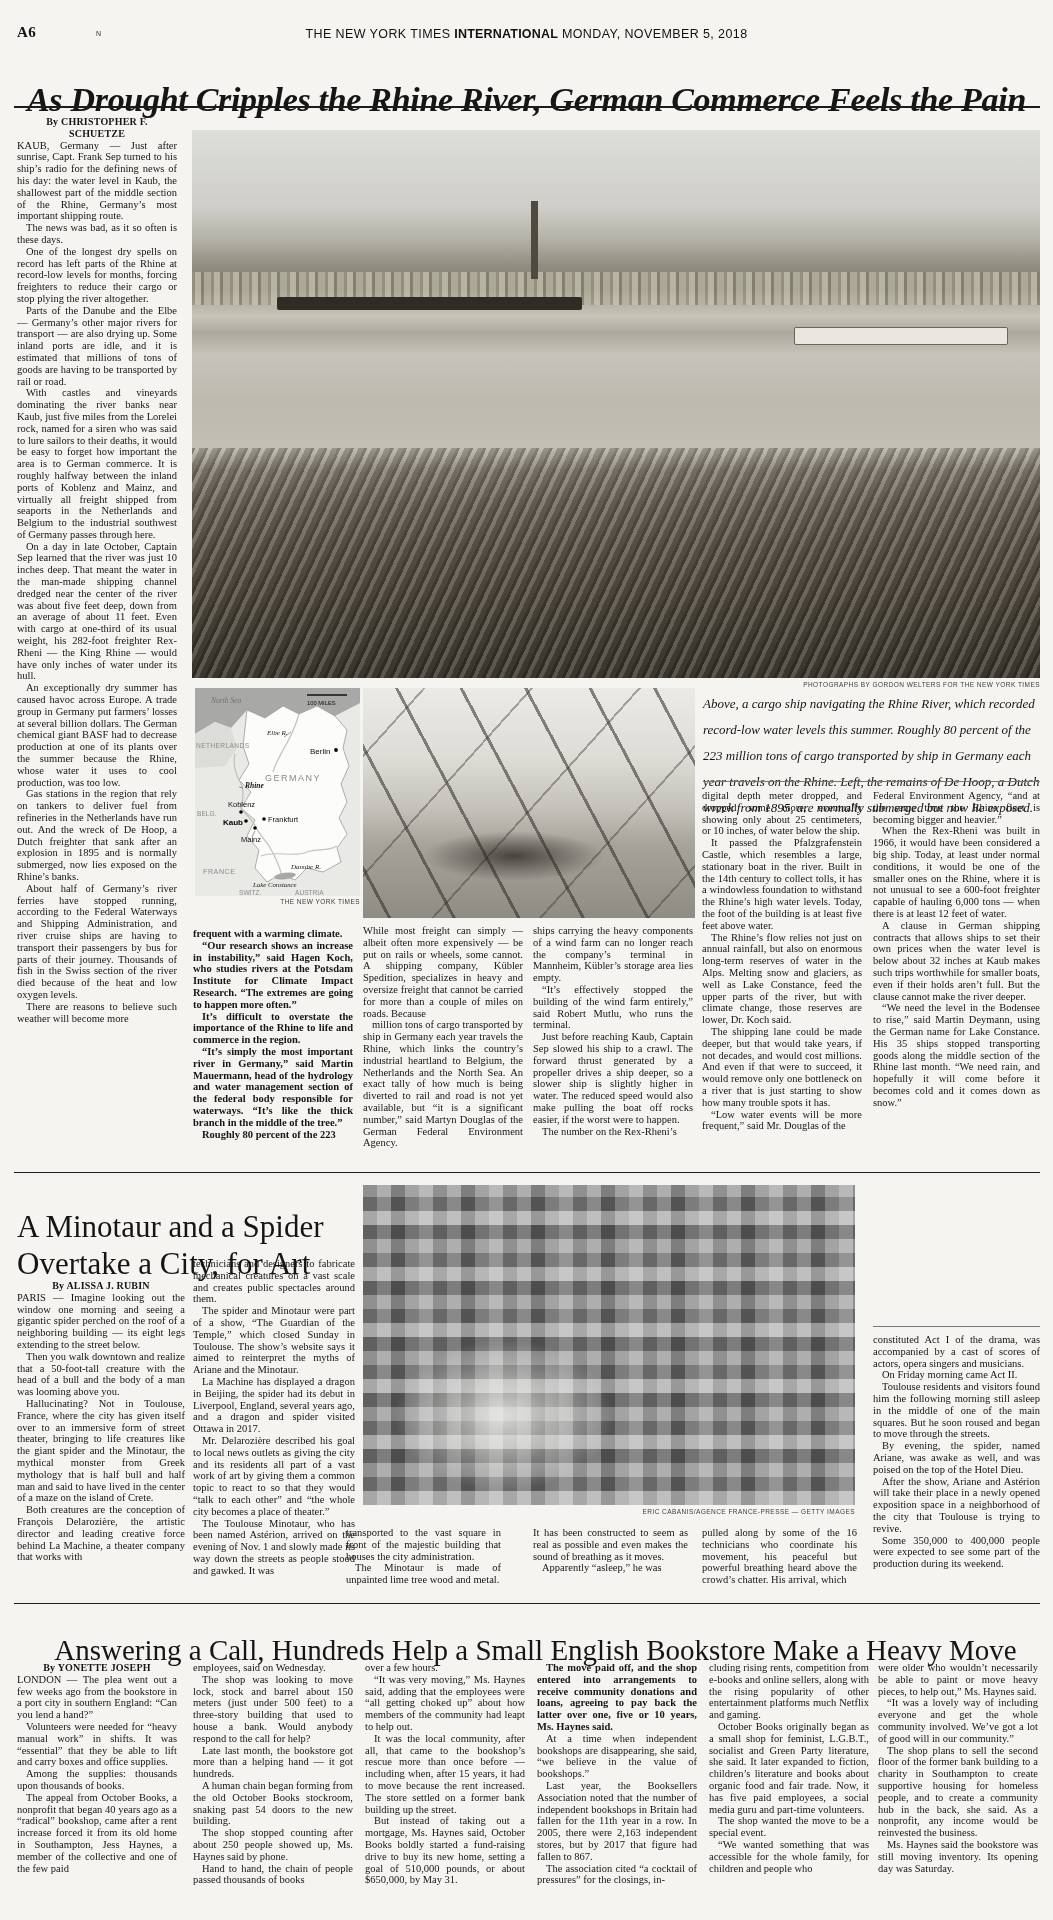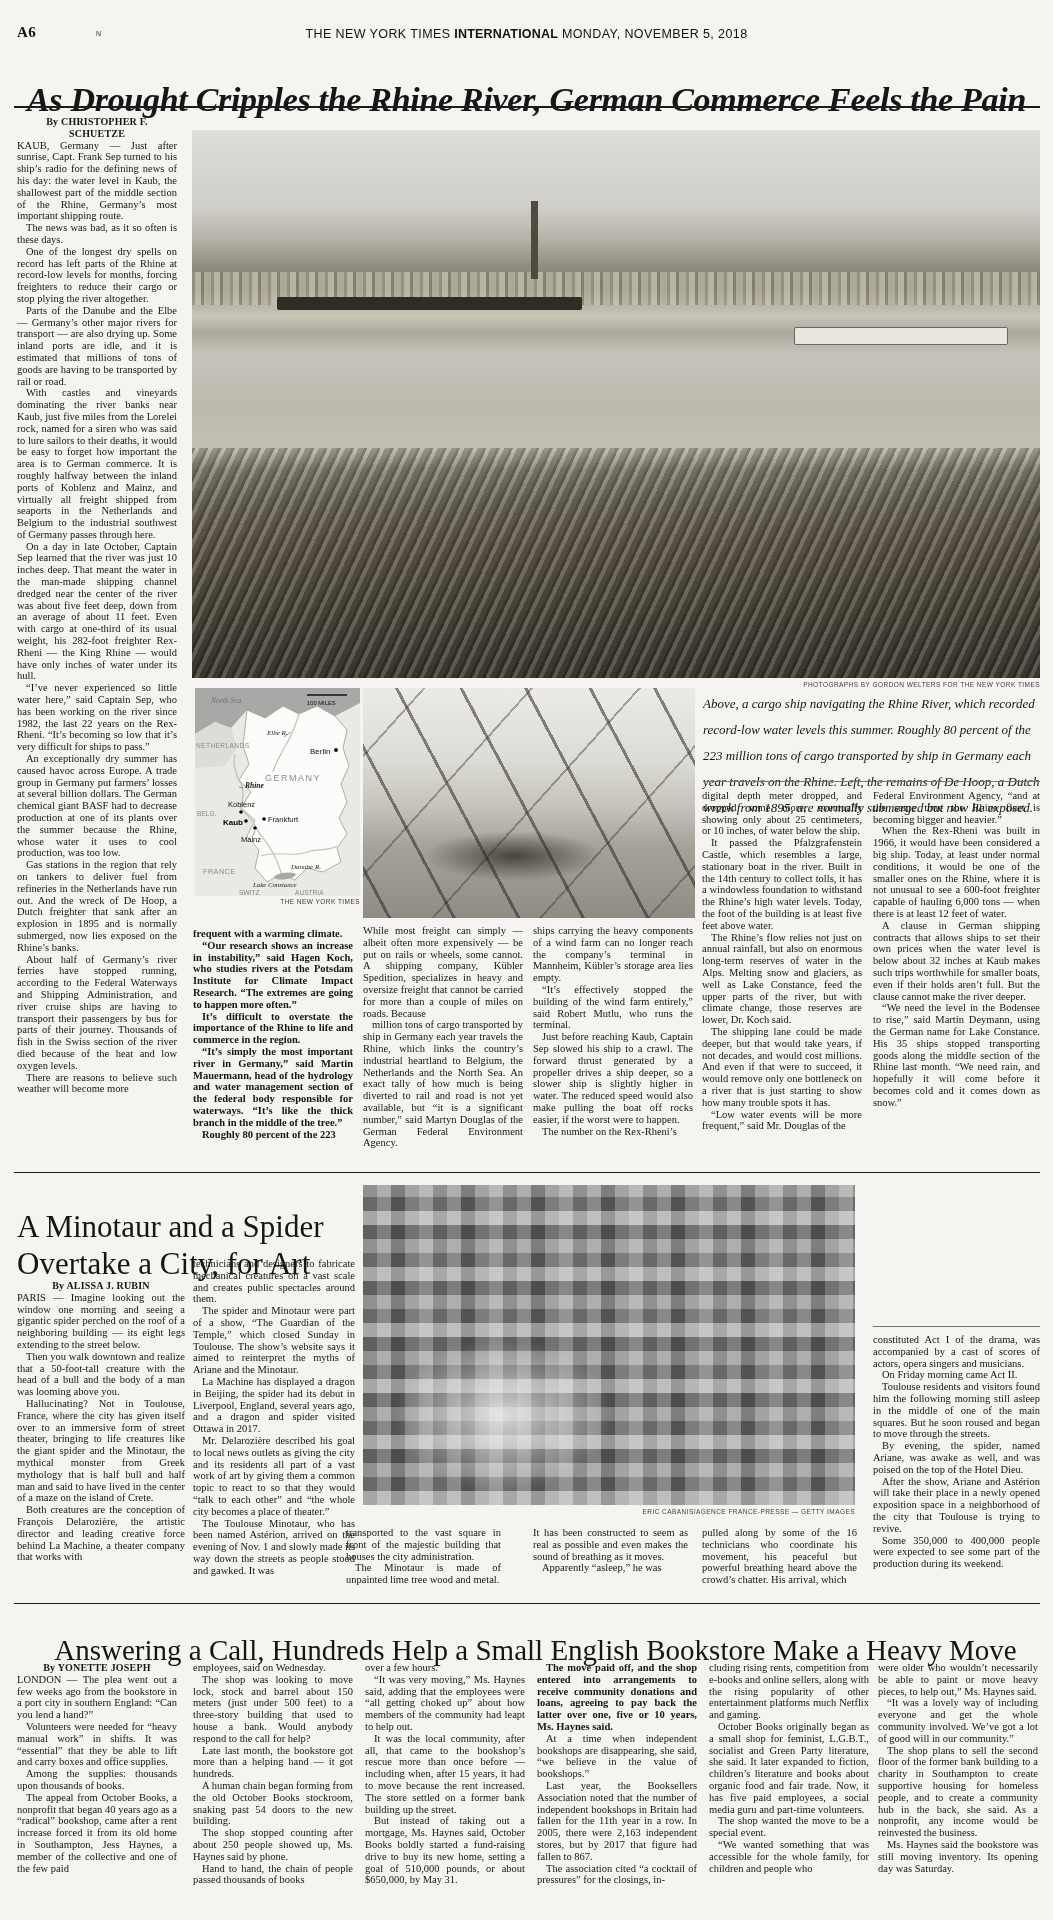--- a/index.html
+++ b/index.html
@@ -59,21 +59,20 @@
 
   <div class="abs bodycol" style="left:17px;top:116px;height:1050px;">
     <p class="byline">By CHRISTOPHER F. SCHUETZE</p>
     <div>
         <p>KAUB, Germany — Just after sunrise, Capt. Frank Sep turned to his ship’s radio for the defining news of his day: the water level in Kaub, the shallowest part of the middle section of the Rhine, Germany’s most important shipping route.</p>
         <p>The news was bad, as it so often is these days.</p>
         <p>One of the longest dry spells on record has left parts of the Rhine at record-low levels for months, forcing freighters to reduce their cargo or stop plying the river altogether.</p>
         <p>Parts of the Danube and the Elbe — Germany’s other major rivers for transport — are also drying up. Some inland ports are idle, and it is estimated that millions of tons of goods are having to be transported by rail or road.</p>
         <p>With castles and vineyards dominating the river banks near Kaub, just five miles from the Lorelei rock, named for a siren who was said to lure sailors to their deaths, it would be easy to forget how important the area is to German commerce. It is roughly halfway between the inland ports of Koblenz and Mainz, and virtually all freight shipped from seaports in the Netherlands and Belgium to the industrial southwest of Germany passes through here.</p>
         <p>On a day in late October, Captain Sep learned that the river was just 10 inches deep. That meant the water in the man-made shipping channel dredged near the center of the river was about five feet deep, down from an average of about 11 feet. Even with cargo at one-third of its usual weight, his 282-foot freighter Rex-Rheni — the King Rhine — would have only inches of water under its hull.</p>
-        <p>“I’ve never experienced so little water here,” said Captain Sep, who has been working on the river since 1982, the last 22 years on the Rex-Rheni. “It’s becoming so low that it’s very difficult for ships to pass.”</p>
         <p>An exceptionally dry summer has caused havoc across Europe. A trade group in Germany put farmers’ losses at several billion dollars. The German chemical giant BASF had to decrease production at one of its plants over the summer because the Rhine, whose water it uses to cool production, was too low.</p>
         <p>Gas stations in the region that rely on tankers to deliver fuel from refineries in the Netherlands have run out. And the wreck of De Hoop, a Dutch freighter that sank after an explosion in 1895 and is normally submerged, now lies exposed on the Rhine’s banks.</p>
         <p>About half of Germany’s river ferries have stopped running, according to the Federal Waterways and Shipping Administration, and river cruise ships are having to transport their passengers by bus for parts of their journey. Thousands of fish in the Swiss section of the river died because of the heat and low oxygen levels.</p>
         <p>There are reasons to believe such weather will become more</p>
       </div>
   </div>
 
   <div class="abs photo ph-rhine" style="left:192px;top:130px;width:848px;height:548px;">
     <div class="town"></div>
     <div class="spire"></div>

